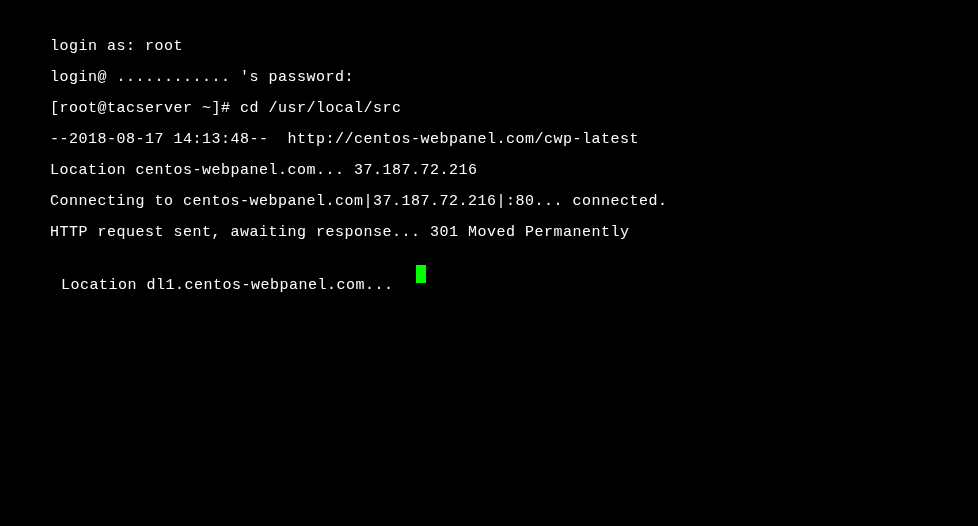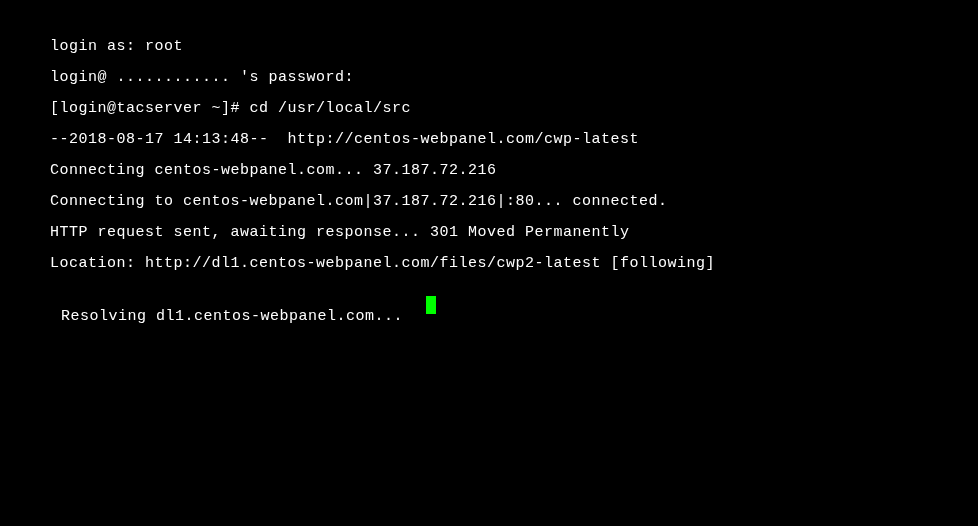--- a/index.html
+++ b/index.html
@@ -30,20 +30,19 @@
       vertical-align: text-bottom;
       margin-left: 2px;
     }
   </style>
 </head>
 <body>
 
 <div>
   <div class="terminal-line">login as: root</div>
   <div class="terminal-line">login@ ............ 's password:</div>
-  <div class="terminal-line">[login@tacserver ~]# cd /usr/local/src</div>
+  <div class="terminal-line">[root@tacserver ~]# cd /usr/local/src</div>
   <div class="terminal-line">--2018-08-17 14:13:48--  http://centos-webpanel.com/cwp-latest</div>
-  <div class="terminal-line">Connecting centos-webpanel.com... 37.187.72.216</div>
+  <div class="terminal-line">Location centos-webpanel.com... 37.187.72.216</div>
   <div class="terminal-line">Connecting to centos-webpanel.com|37.187.72.216|:80... connected.</div>
   <div class="terminal-line">HTTP request sent, awaiting response... 301 Moved Permanently</div>
-  <div class="terminal-line">Location: http://dl1.centos-webpanel.com/files/cwp2-latest [following]</div>
-  <div class="terminal-line"><span>Resolving dl1.centos-webpanel.com... </span><span class="cursor"></span></div>
+  <div class="terminal-line"><span>Location dl1.centos-webpanel.com... </span><span class="cursor"></span></div>
 </div>
 
 </body></html>

